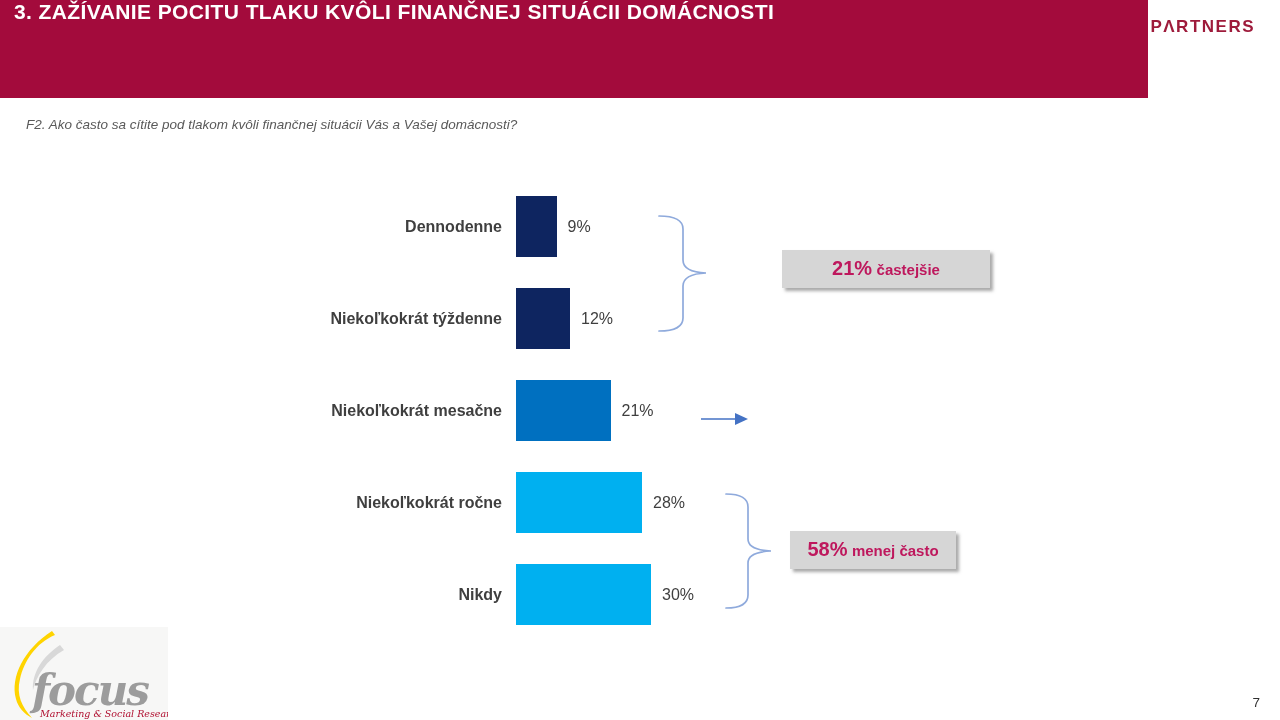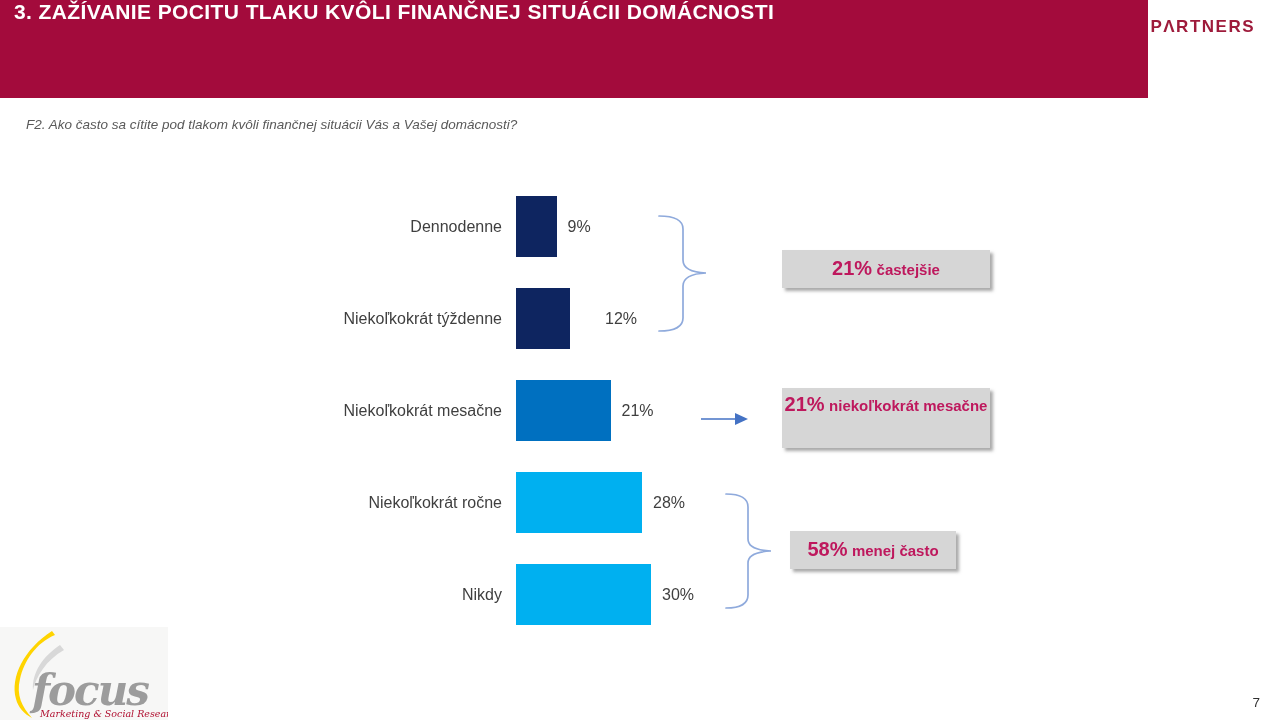--- a/index.html
+++ b/index.html
@@ -28,21 +28,21 @@
   .question{
     position:absolute;left:26px;top:117px;
     font-style:italic;font-size:13.5px;color:#595959;
   }
 
   
   .chart-row{position:absolute;left:0;width:1280px;height:61px;}
   .cat-label{
     position:absolute;left:0;top:0;width:502px;height:61px;
     line-height:61px;text-align:right;
-    font-weight:normal;font-size:16px;color:#3F3F3F;
+    font-weight:bold;font-size:16px;color:#3F3F3F;
   }
   .bar{position:absolute;left:516px;top:0;height:61px;}
   .bar-value{
     position:absolute;top:0;height:61px;line-height:61px;
     font-size:16px;color:#3F3F3F;
   }
 
   
   .overlay{position:absolute;left:0;top:0;pointer-events:none;}
 
@@ -84,21 +84,21 @@
 
   <div>
     <div class="chart-row" style="top:196px">
       <div class="cat-label">Dennodenne</div>
       <div class="bar" style="width: 40.5px; background: rgb(14, 37, 96);"></div>
       <div class="bar-value" style="left: 567.5px;">9%</div>
     </div>
     <div class="chart-row" style="top:288px">
       <div class="cat-label">Niekoľkokrát týždenne</div>
       <div class="bar" style="width: 54px; background: rgb(14, 37, 96);"></div>
-      <div class="bar-value" style="left: 581px; margin-left: 24px;">12%</div>
+      <div class="bar-value" style="left: 581px;">12%</div>
     </div>
     <div class="chart-row" style="top:380px">
       <div class="cat-label">Niekoľkokrát mesačne</div>
       <div class="bar" style="width: 94.5px; background: rgb(0, 112, 192);"></div>
       <div class="bar-value" style="left: 621.5px;">21%</div>
     </div>
     <div class="chart-row" style="top:472px">
       <div class="cat-label">Niekoľkokrát ročne</div>
       <div class="bar" style="width: 126px; background: rgb(0, 176, 240);"></div>
       <div class="bar-value" style="left: 653px;">28%</div>
@@ -116,24 +116,20 @@
       <line x1="701" y1="419" x2="737" y2="419" stroke="#4472C4" stroke-width="1.7"></line>
       <path d="M748,419 L735,413 L735,425 Z" fill="#4472C4"></path>
     </g>
     <path d="M726,494 Q748,494 748,507 L748,539 Q748,550 771,551 Q748,552 748,563 L748,595 Q748,608 726,608" fill="none" stroke="#8FAADC" stroke-width="1.7" stroke-linecap="round"></path>
   </svg>
 
   <div class="callout single" style="left:782px;top:250px;width:208px;height:38px">
     <span class="callout-value">21%</span>
     <span class="callout-label">častejšie</span>
   </div>
-  <div class="callout double" style="left:782px;top:388px;width:208px;height:56px">
-    <span class="callout-value">21%</span>
-    <span class="callout-label">niekoľkokrát mesačne</span>
-  </div>
   <div class="callout single" style="left:790px;top:531px;width:166px;height:38px">
     <span class="callout-value">58%</span>
     <span class="callout-label">menej často</span>
   </div>
 
   <div class="focus-logo">
     <svg width="168" height="93" viewBox="0 0 168 93">
       <path d="M52,4 C24,22 10,50 16,72 C18,80 24,87 32,91 C22,80 16,68 20,52 C24,34 36,16 55,8 Z" fill="#FFD400"></path>
       <path d="M60,18 C42,30 32,46 33,63 C36,50 46,33 64,23 Z" fill="#D8D8D8"></path>
       <text x="32" y="78" font-family="DejaVu Serif, serif" font-weight="bold" font-style="italic" font-size="42" letter-spacing="-2" fill="#9C9C9C">focus</text>

